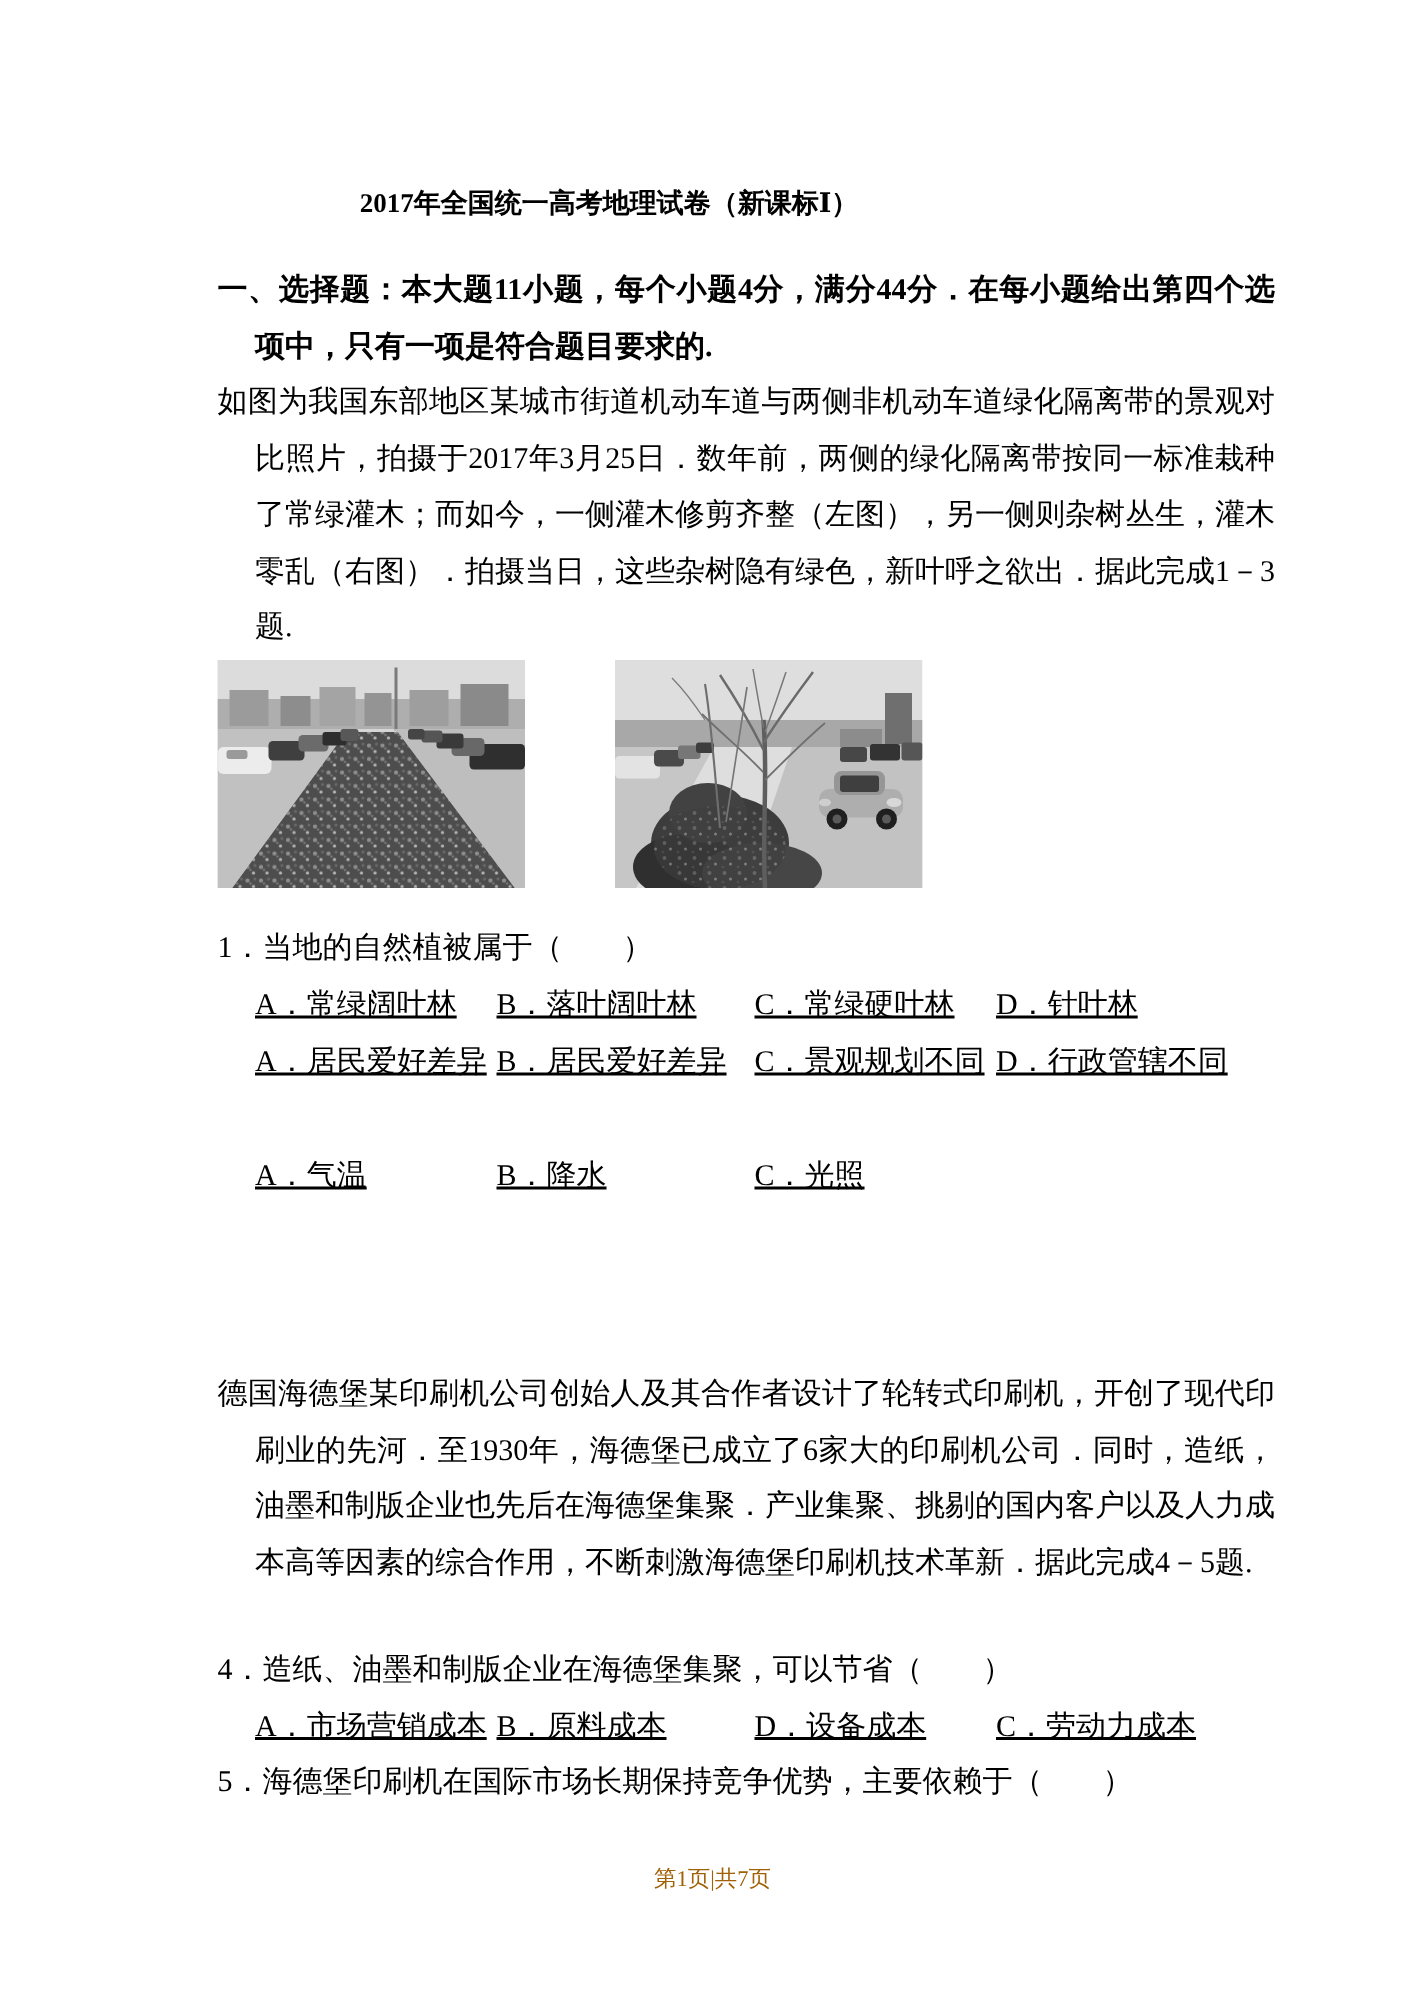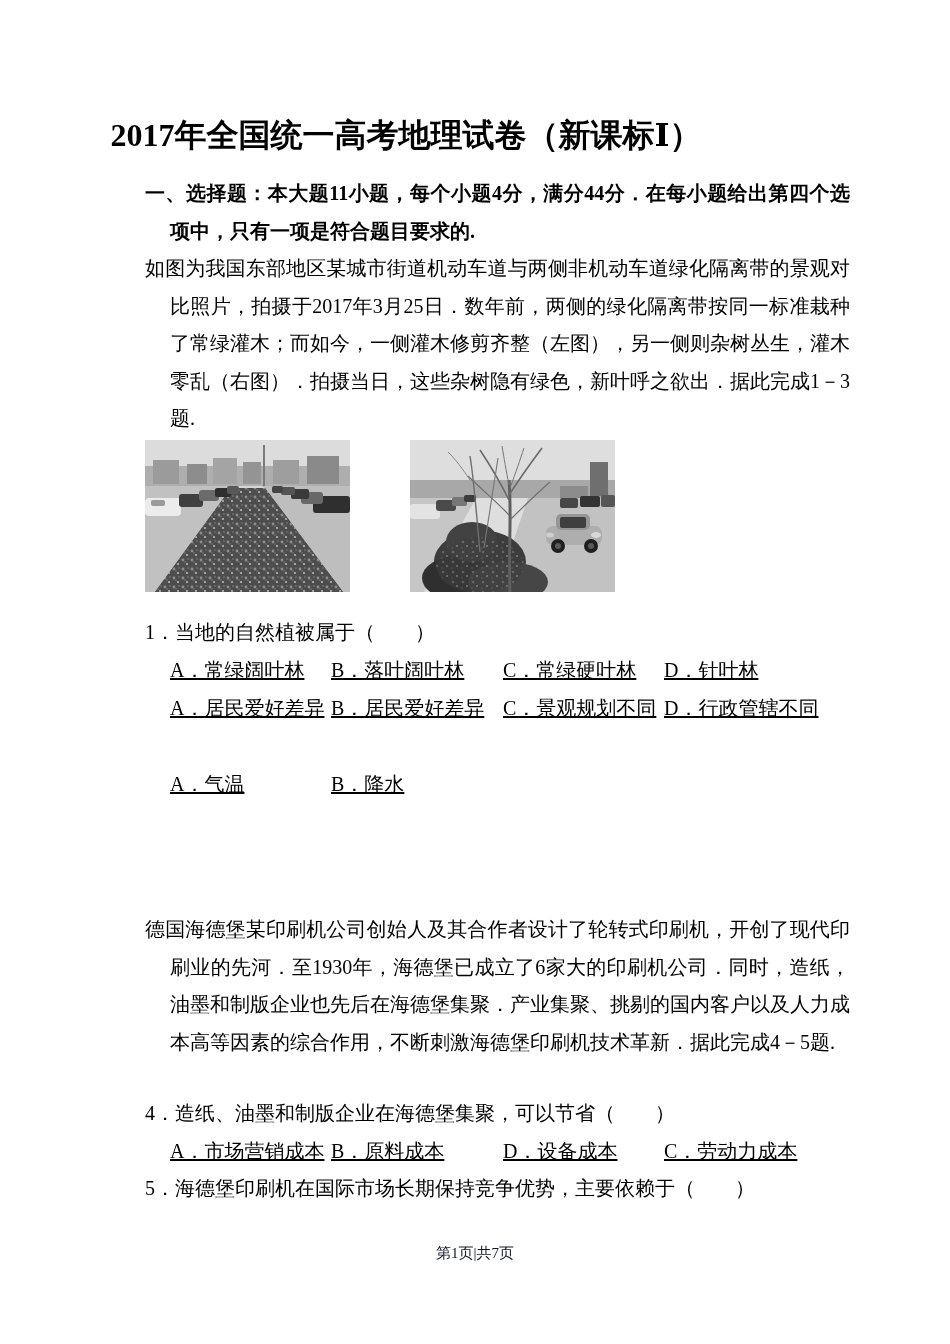--- a/index.html
+++ b/index.html
@@ -9,21 +9,21 @@
     background:#ffffff;
     color:#000000;
     font-family:"Liberation Serif","DejaVu Serif",serif;
     font-size:20px;
     overflow:hidden;
   }
   .abs { position:absolute; left:145px; width:680px; }
   .title {
     position:absolute; left:0; top:116px; width:812px;
     text-align:center;
-    font-size:32px; font-weight:bold;
+    font-size:18px; font-weight:bold;
     line-height:38px;
     margin:0;
   }
   .hang {
     padding-left:25px; text-indent:-25px;
     text-align:justify;
   }
   .heading { font-weight:bold; line-height:38px; }
   .para { line-height:37.5px; }
   .question { line-height:38px; }
@@ -35,21 +35,21 @@
   .c3 { width:161px; flex:none; }
   .c4 { flex:1; }
   .photos { position:absolute; left:145px; top:440px; width:680px; height:152px; }
   .photo { position:absolute; top:0; width:205px; height:152px; }
   .photo-left { left:0; }
   .photo-right { left:265px; }
   .photo svg { display:block; width:205px; height:152px; }
   .footer {
     position:absolute; left:0; top:1243px; width:950px;
     text-align:center;
-    font-size:15px; line-height:20px; color:#0f172a;
+    font-size:15px; line-height:20px; color:#a16207;
   }
 </style>
 </head>
 <body>
 
 <div class="page">
 
   <h1 class="title">2017年全国统一高考地理试卷（新课标Ⅰ）</h1>
 
   <div class="abs hang heading" style="top:174px">一、选择题：本大题11小题，每个小题4分，满分44分．在每小题给出第四个选项中，只有一项是符合题目要求的.</div>
@@ -162,20 +162,21 @@
       <span class="opt c2">B．居民爱好差异</span>
       <span class="opt c3">C．景观规划不同</span>
       <span class="opt c4">D．行政管辖不同</span>
     </div>
   </div>
 
   <div class="abs question" style="top:765px">
     <div class="options">
       <span class="opt c1">A．气温</span>
       <span class="opt c2">B．降水</span>
+      <span class="opt c3">C．光照</span>
     </div>
   </div>
 
   <div class="abs hang para" style="top:911px">德国海德堡某印刷机公司创始人及其合作者设计了轮转式印刷机，开创了现代印刷业的先河．至1930年，海德堡已成立了6家大的印刷机公司．同时，造纸，油墨和制版企业也先后在海德堡集聚．产业集聚、挑剔的国内客户以及人力成本高等因素的综合作用，不断刺激海德堡印刷机技术革新．据此完成4－5题.</div>
 
   <div class="abs question" style="top:1094px">
     <div class="stem"><span>4．</span><span>造纸、油墨和制版企业在海德堡集聚，可以节省（　　）</span></div>
     <div class="options">
       <span class="opt c1">A．市场营销成本</span>
       <span class="opt c2">B．原料成本</span>

